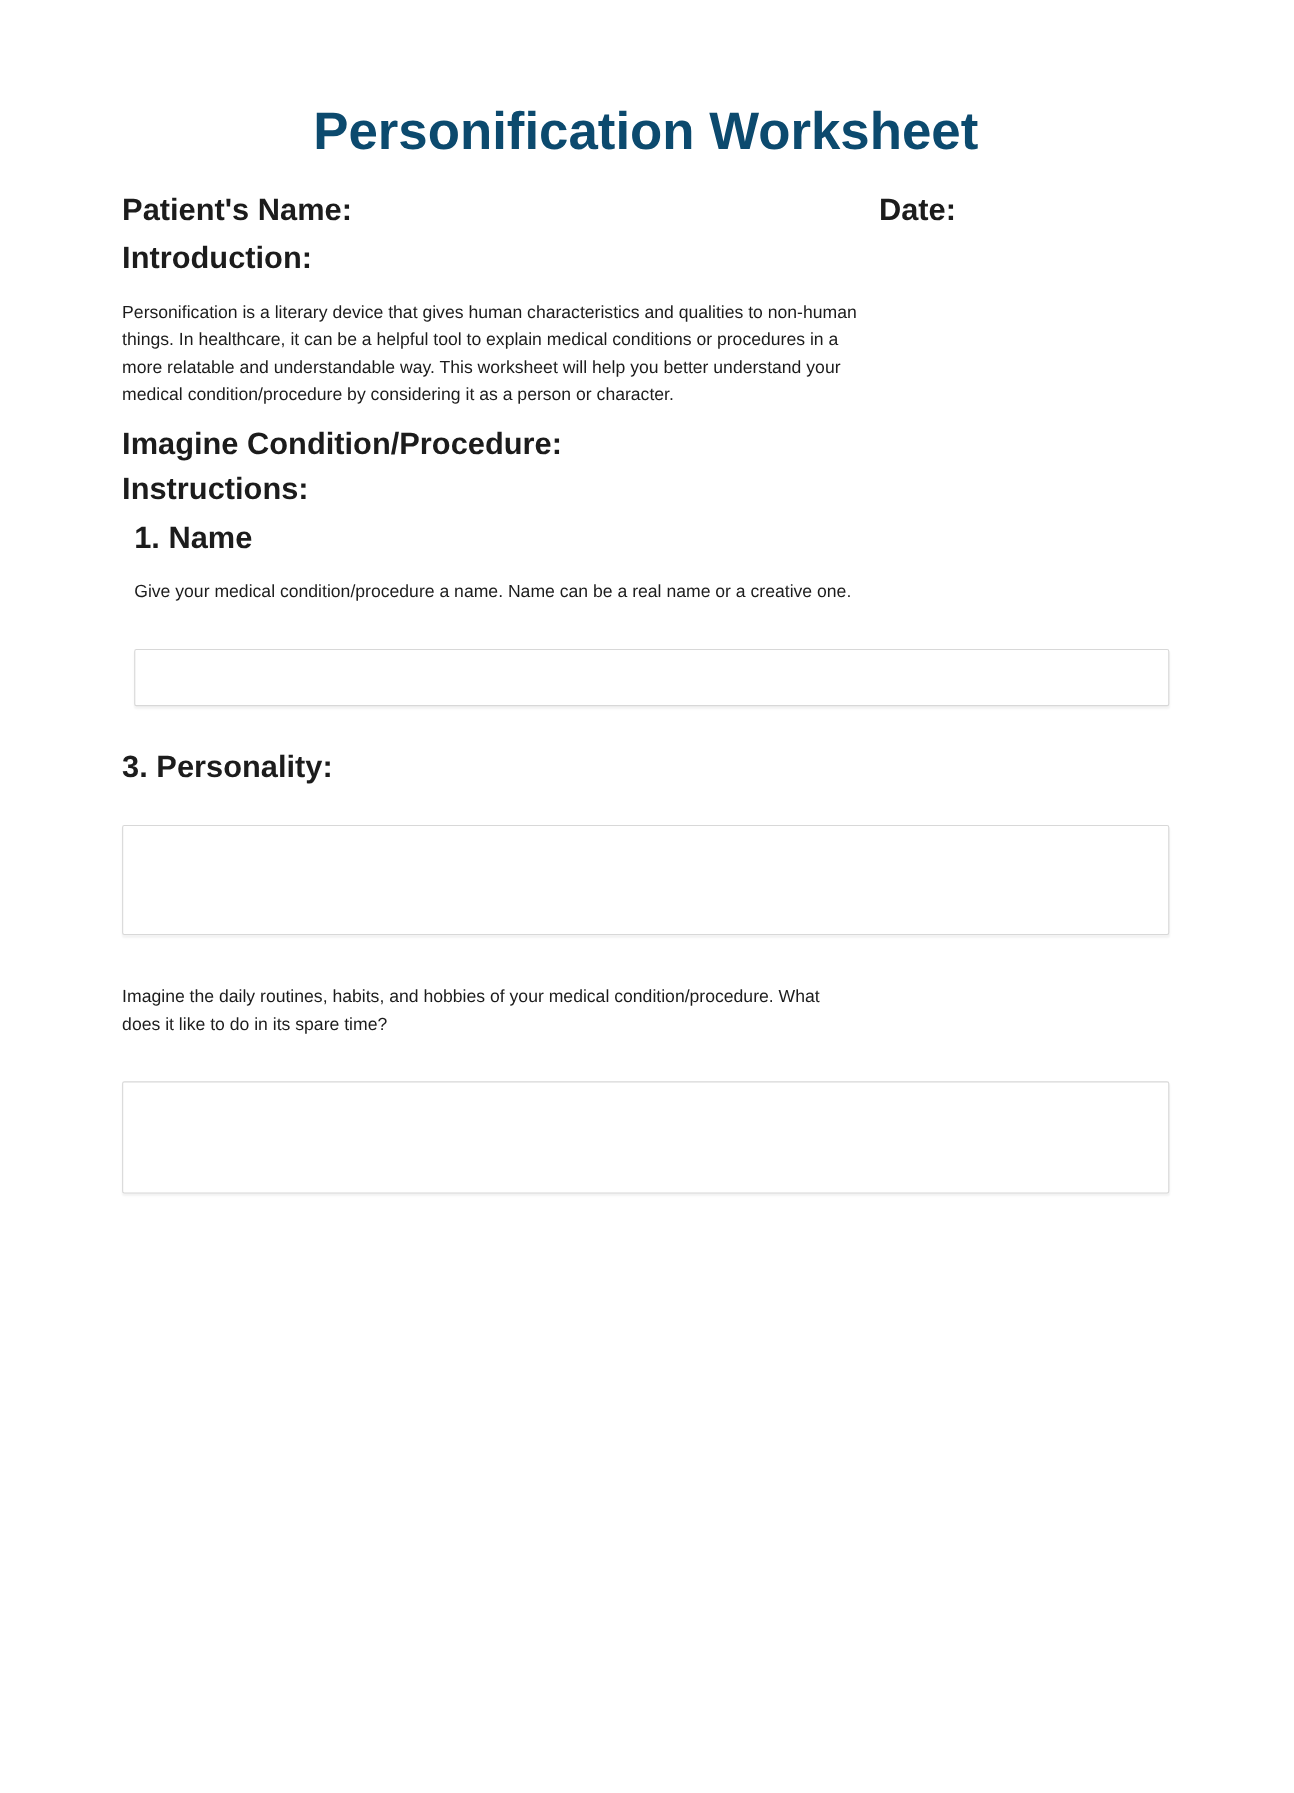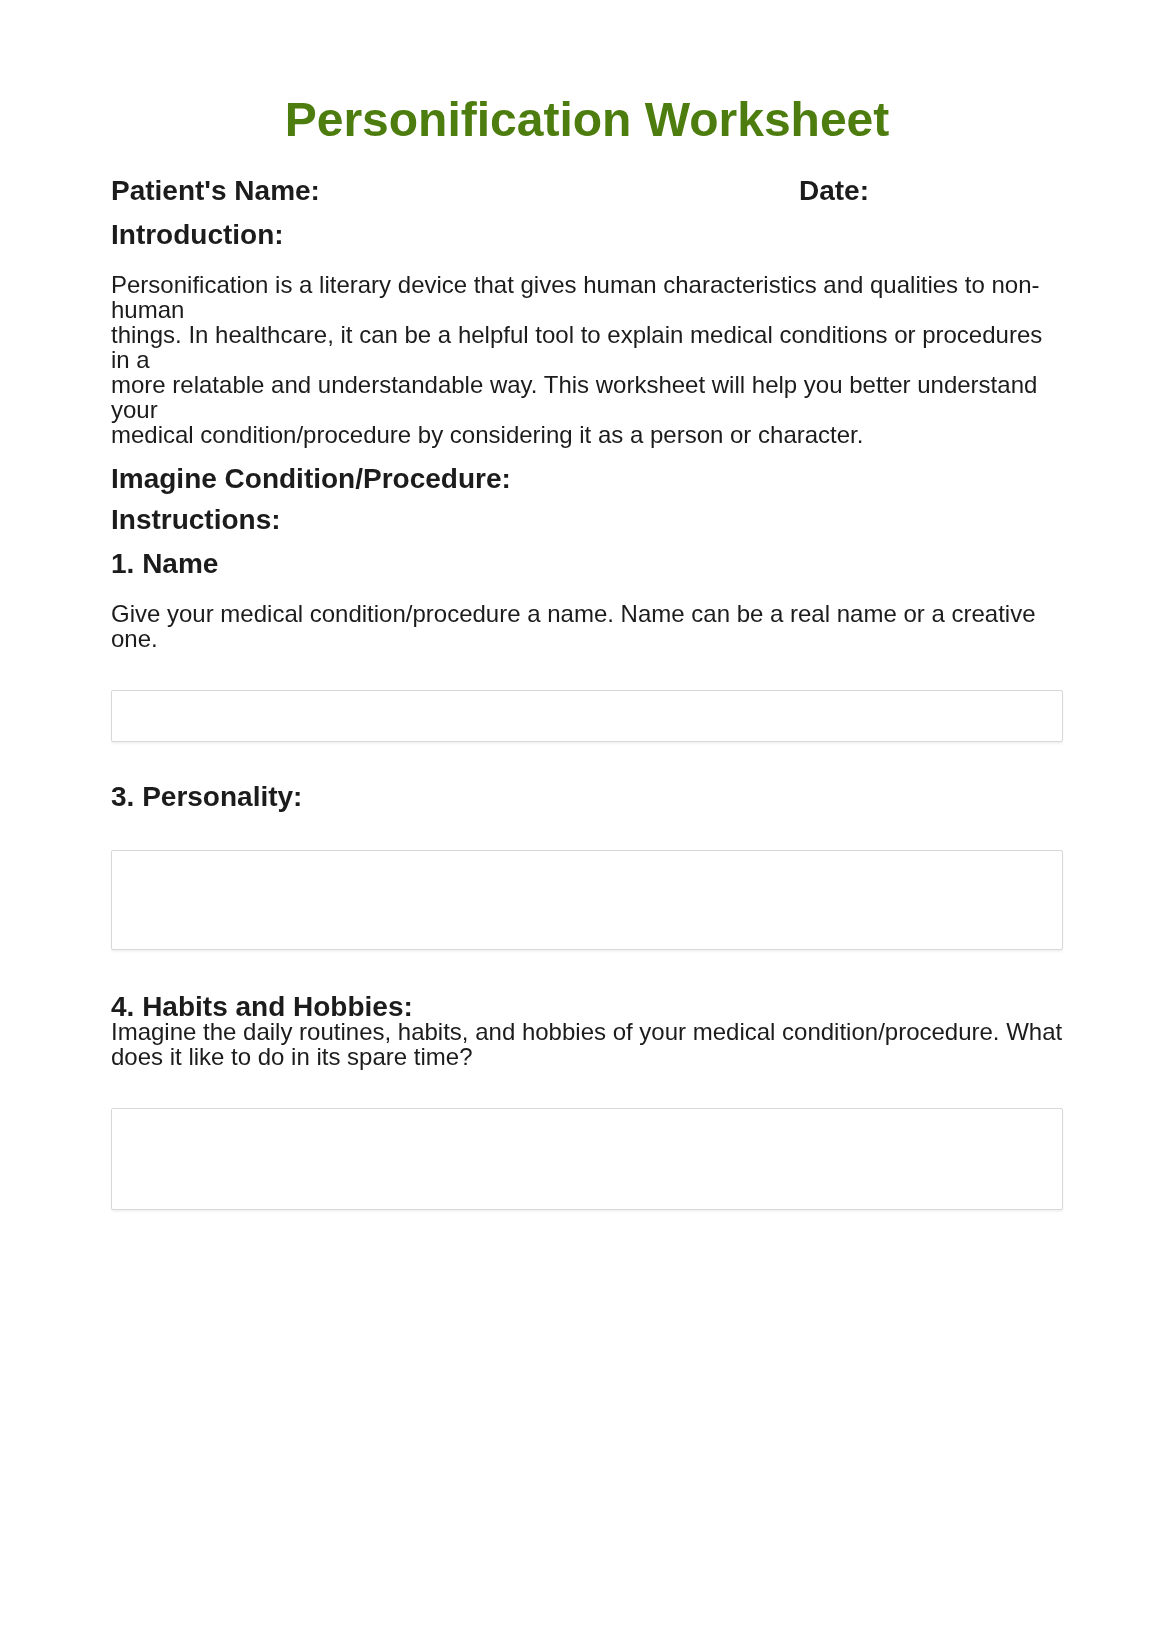--- a/index.html
+++ b/index.html
@@ -20,47 +20,47 @@
     height: 1630px;
     padding: 0 113px 0 111px;
     background: #ffffff;
   }
   .title {
     margin: 92px 0 0 0;
     font-size: 48px;
     line-height: 56px;
     font-weight: 700;
     text-align: center;
-    color: #4d7c0f;
+    color: #0c4a6e;
   }
   .header-row {
     position: relative;
     margin-top: 30px;
     height: 25px;
   }
   .date-label {
     position: absolute;
     left: 688px;
     top: 0;
   }
   .bold-heading {
     font-weight: 700;
     font-size: 28px;
     line-height: 25px;
   }
   .para {
     margin: 0;
-    font-size: 24px;
+    font-size: 16px;
     line-height: 25px;
     white-space: pre-line;
   }
   .mt-19 { margin-top: 19px; }
   .mt-16 { margin-top: 16px; }
   .mt-25 { margin-top: 25px; }
-  .section-1 { margin-top: 19px; }
+  .section-1 { margin-top: 19px; margin-left: 11px; }
   .section-1 .desc { margin-top: 25px; }
   .section-2, .section-3 { margin-top: 42px; }
   .section-4 { margin-top: 44px; }
   .section-2 .desc, .section-3 .desc, .section-4 .desc { margin-top: 0; }
   .field {
     display: block;
     box-sizing: border-box;
     width: 100%;
     background: #ffffff;
     border: 1px solid #d8d8d8;
@@ -106,19 +106,18 @@
     <input type="text" class="field" value="" style="">
   </div>
 
 
   <div class="section-3">
     <div class="bold-heading">3. Personality:</div>
     <textarea class="field" style=""></textarea>
   </div>
 
   <div class="section-4">
-    <div class="bold-heading">4. Habits and Hobbies:</div>
     <p class="para desc">Imagine the daily routines, habits, and hobbies of your medical condition/procedure. What
 does it like to do in its spare time?</p>
     <textarea class="field" style=""></textarea>
   </div>
 
 </div>
 
 </body></html>

